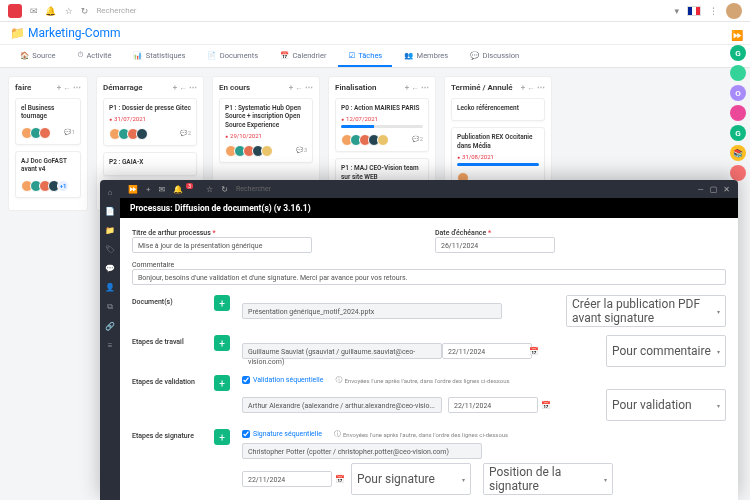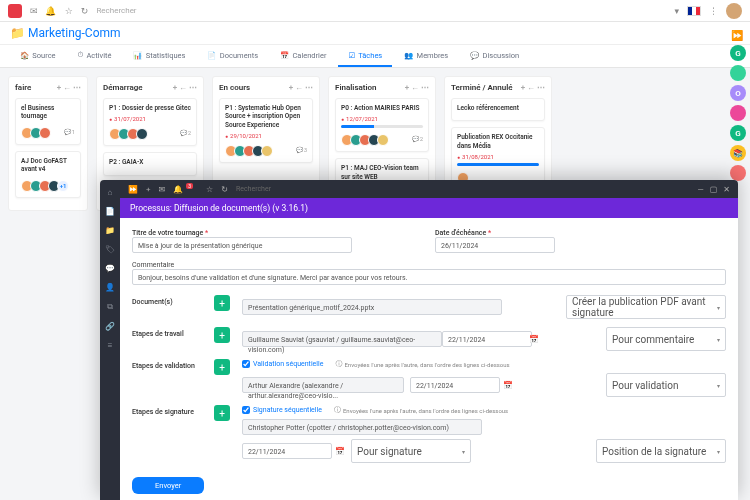--- a/index.html
+++ b/index.html
@@ -38,31 +38,31 @@
 
 .modal{position:absolute;left:100px;top:180px;right:12px;bottom:0;background:#fff;border-radius:4px 4px 0 0;box-shadow:0 -4px 20px rgba(0,0,0,0.25);display:flex;overflow:hidden}
 .modal-side{width:20px;background:#2b2f3a;display:flex;flex-direction:column;align-items:center;padding-top:8px;gap:10px}
 .modal-side .si{color:#8a8f99;font-size:8px;cursor:pointer}
 .modal-main{flex:1;display:flex;flex-direction:column;overflow:hidden}
 .modal-top{height:18px;background:#2b2f3a;display:flex;align-items:center;padding:0 8px;gap:8px}
 .modal-top .mi{color:#aaa;font-size:8px;cursor:pointer}
 .modal-top .badge{background:#e63946;color:#fff;font-size:5px;border-radius:2px;padding:0 2px;position:relative;top:-3px;left:-5px}
 .modal-top .msearch{flex:1;color:#666;font-size:7px}
 .modal-top .right{display:flex;gap:6px}
-.modal-title{background:#6d28d9;color:#fff;padding:5px 10px;font-size:8.5px;font-weight:400}
+.modal-title{background:#000000;color:#fff;padding:5px 10px;font-size:8.5px;font-weight:700}
 .modal-body{flex:1;overflow-y:auto;padding:8px 12px;background:#fff}
 .row{display:flex;gap:12px;margin-bottom:8px;align-items:flex-start}
 .row .lbl{font-size:7px;color:#333;font-weight:500;width:70px;flex-shrink:0;padding-top:3px}
 .row .lbl .req{color:#e63946}
 .row .fields{flex:1;display:flex;gap:0;flex-wrap:wrap;align-items:center}
 .inp{border:1px solid #d1d5db;border-radius:2px;padding:3px 5px;font-size:7px;color:#555;background:#fff;height:16px;line-height:10px}
 .inp.grey{background:#f3f4f6}
-.inp.w1{width:220px}.inp.w3{width:260px}.inp.w4{width:120px}.inp.w5{width:90px}.inp.wfull{flex:1;min-width:300px}
+.inp.w1{width:180px}.inp.w3{width:260px}.inp.w4{width:120px}.inp.w5{width:90px}.inp.wfull{flex:1;min-width:300px}
 .addbtn{width:16px;height:16px;background:#10b981;color:#fff;border-radius:3px;display:flex;align-items:center;justify-content:center;font-size:10px;cursor:pointer;flex-shrink:0}
-.select{border:1px solid #d1d5db;border-radius:2px;padding:3px 5px;font-size:10px;color:#555;background:#fff;height:24px;width:120px;display:flex;justify-content:space-between;align-items:center}
+.select{border:1px solid #d1d5db;border-radius:2px;padding:3px 5px;font-size:12px;color:#555;background:#fff;height:32px;width:120px;display:flex;justify-content:space-between;align-items:center}
 .select::after{content:"▾";color:#888;font-size:6px}
 .chk{display:flex;align-items:center;gap:3px;font-size:7px;color:#0a7cff}
 .chk input{width:8px;height:8px;accent-color:#0a7cff}
 .hint{font-size:6px;color:#888;display:flex;align-items:center;gap:2px}
 .hint::before{content:"ⓘ";font-size:7px}
 .calico{color:#555;font-size:8px;margin-left:-3px}
 .submit{background:#0a7cff;color:#fff;border:none;padding:4px 23px;font-size:7.5px;border-radius:6px;cursor:pointer;margin-top:6px}
 .section{margin-bottom:10px}
 .subrow{display:flex;gap:6px;align-items:center;margin-top:4px;flex-wrap:wrap;padding-left:0}
 </style>
@@ -277,21 +277,21 @@
         <span class="mi">—</span>
         <span class="mi">▢</span>
         <span class="mi">✕</span>
       </div>
     </div>
     <div class="modal-title">Processus: Diffusion de document(s) (v 3.16.1)</div>
     <div class="modal-body">
 
       <div class="row">
         <div style="flex:1">
-          <div class="lbl" style="width:auto"><span>Titre de votre tournage</span> <span class="req">*</span></div>
+          <div class="lbl" style="width:auto"><span>Titre de arthur processus</span> <span class="req">*</span></div>
           <div class="inp w1">Mise à jour de la présentation générique</div>
         </div>
         <div style="flex:1">
           <div class="lbl" style="width:auto"><span>Date d'échéance</span> <span class="req">*</span></div>
           <div class="inp w4">26/11/2024</div>
         </div>
       </div>
 
       <div class="section">
         <div class="lbl" style="width:auto">Commentaire</div>
@@ -329,35 +329,35 @@
         <div class="addbtn">+</div>
         <div class="fields" style="flex-direction:column;align-items:stretch">
           <div style="display:flex;gap:12px;align-items:center">
             <label class="chk">
                 <input type="checkbox" checked="" style="">
                 <span>Validation séquentielle</span>
               </label>
             <span class="hint">Envoyées l'une après l'autre, dans l'ordre des lignes ci-dessous</span>
           </div>
           <div class="subrow">
-            <div class="inp grey" style="width:162px">Arthur Alexandre (aalexandre / arthur.alexandre@ceo-visio...</div>
+            <div class="inp grey" style="width:200px">Arthur Alexandre (aalexandre / arthur.alexandre@ceo-visio...</div>
             <div class="inp w5">22/11/2024</div>
             <span class="calico">📅</span>
             <div style="flex:1"></div>
             <div class="select">
                 <span>Pour validation</span>
               </div>
           </div>
         </div>
       </div>
 
       <div class="row">
         <div class="lbl">Etapes de signature</div>
         <div class="addbtn">+</div>
-        <div class="fields" style="flex-direction:column;align-items:stretch">
+        <div class="fields" style="align-items:stretch">
           <div style="display:flex;gap:12px;align-items:center">
             <label class="chk">
                 <input type="checkbox" checked="" style="">
                 <span>Signature séquentielle</span>
               </label>
             <span class="hint">Envoyées l'une après l'autre, dans l'ordre des lignes ci-dessous</span>
           </div>
           <div class="subrow">
             <div class="inp grey" style="width:240px">Christopher Potter (cpotter / christopher.potter@ceo-vision.com)</div>
           </div>

